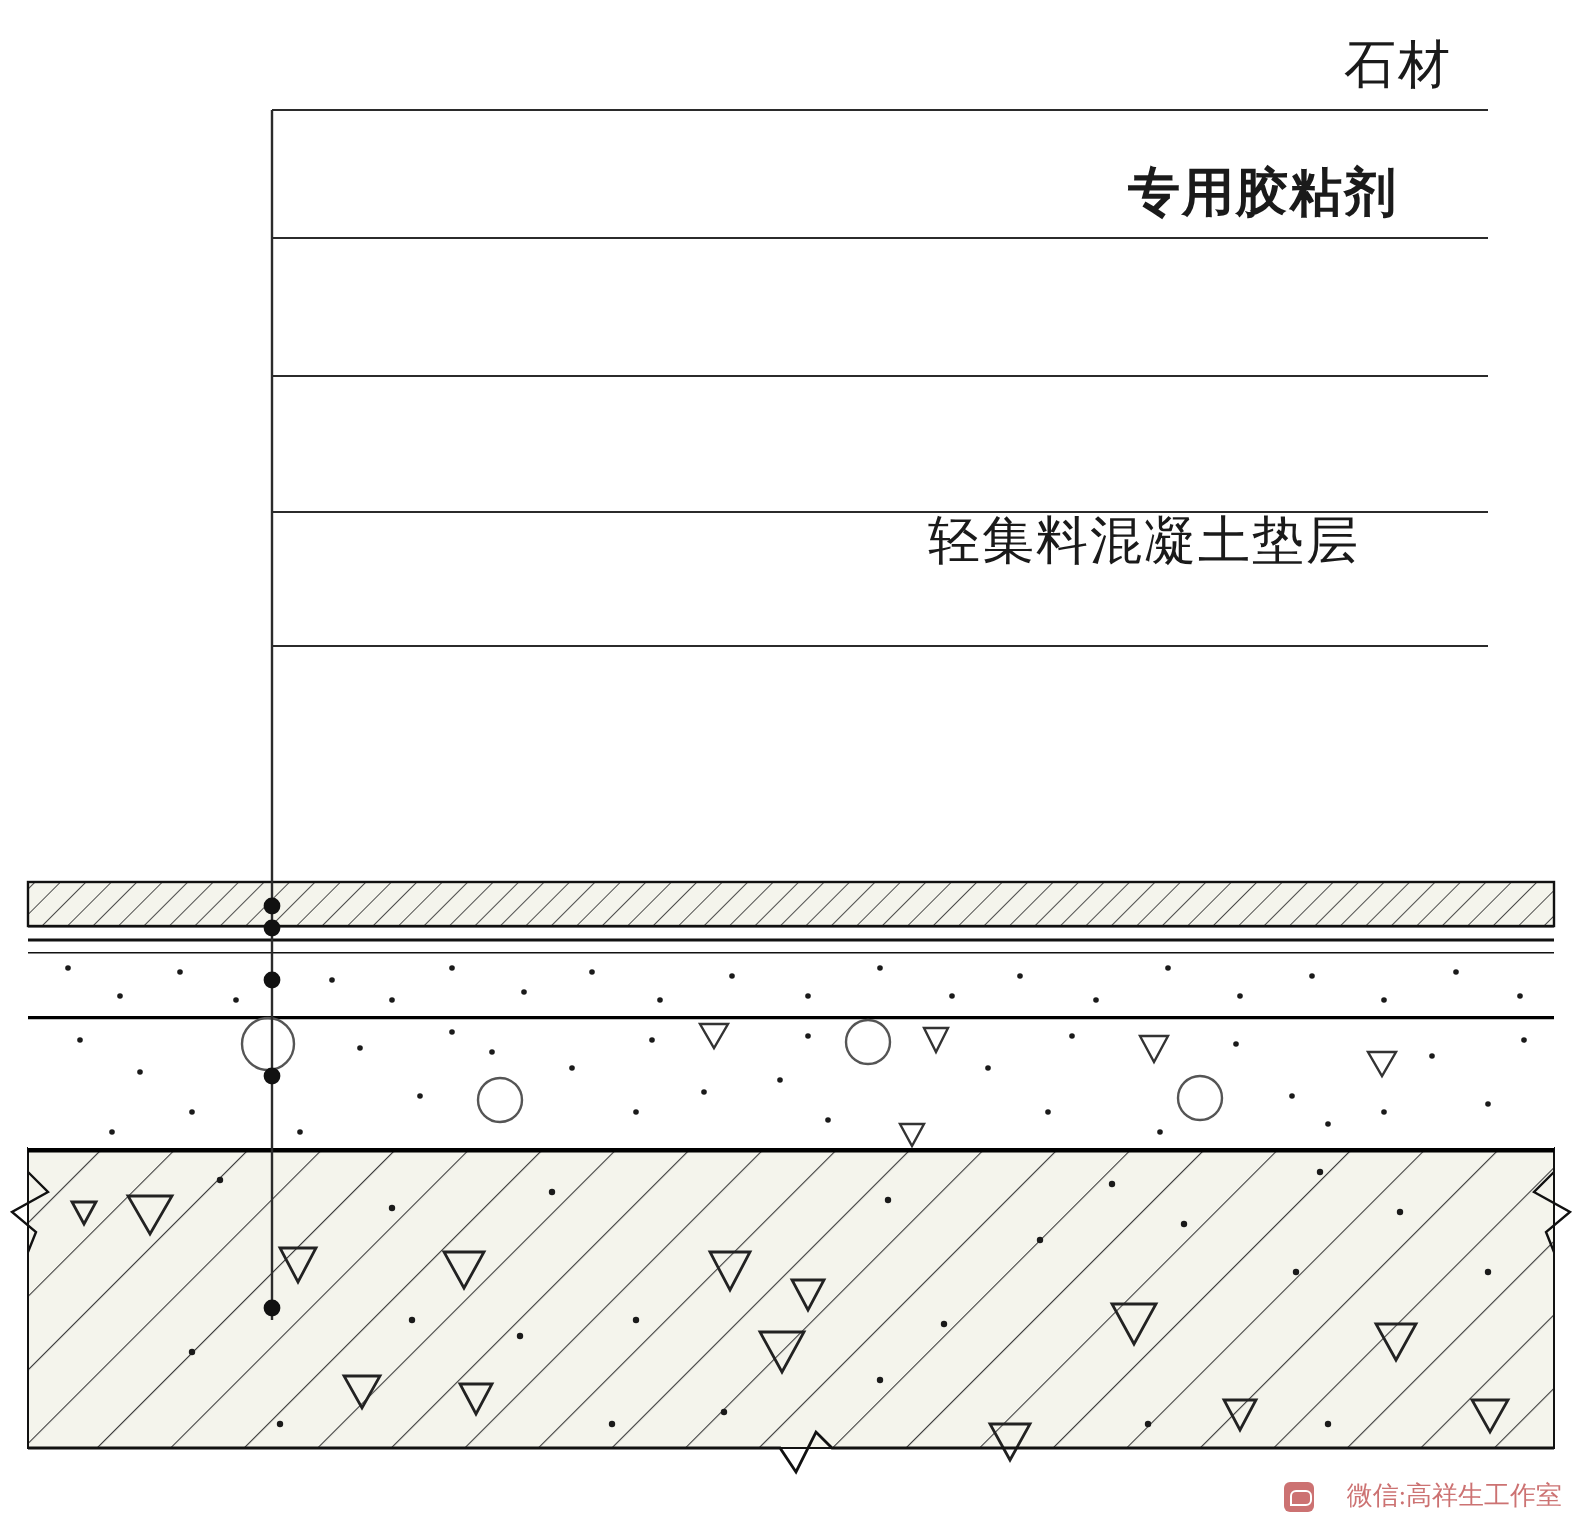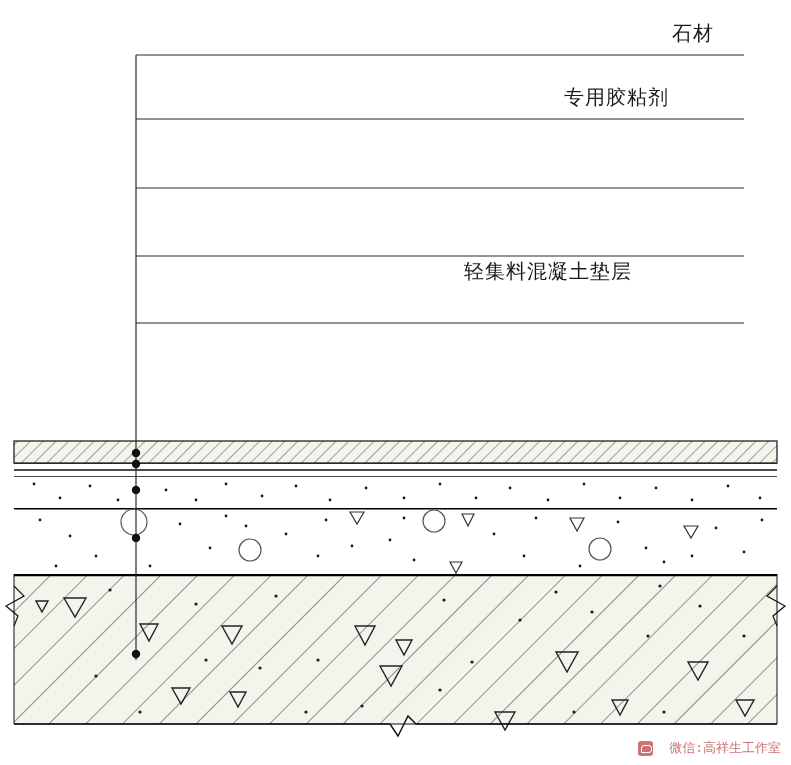--- a/index.html
+++ b/index.html
@@ -16,34 +16,34 @@
   }
   #stage {
     position: absolute;
     left: 0; top: 0;
     width: 791px;
     height: 765px;
   }
   .label {
     position: absolute;
     font-family: "Liberation Serif", serif;
-    font-size: 20px;
+    font-size: 26px;
     line-height: 30px;
     color: #1a1a1a;
     white-space: nowrap;
     letter-spacing: 1px;
   }
   .watermark {
     position: absolute;
     right: 10px;
     bottom: 8px;
     display: flex;
     align-items: center;
     gap: 16px;
-    font-family: Liberation Mono, monospace;
+    font-family: Liberation Serif, serif;
     font-size: 13px;
     color: #c45a5a;
     opacity: .85;
   }
   .wm-badge {
     width: 15px; height: 15px;
     border-radius: 3px;
     background: #c45a5a;
     position: relative;
   }
@@ -238,21 +238,21 @@
       <line x1="136" y1="55" x2="744" y2="55"></line>
       <line x1="136" y1="119" x2="744" y2="119"></line>
       <line x1="136" y1="188" x2="744" y2="188"></line>
       <line x1="136" y1="256" x2="744" y2="256"></line>
       <line x1="136" y1="323" x2="744" y2="323"></line>
     </g>
   </svg>
 
   <div class="label" style="left:672px; top:18px;">石材</div>
 
-  <div class="label" style="left:564px; top:82px;">专用胶粘剂</div>
+  <div class="label" style="left:564px; top:82px;font-weight:bold;">专用胶粘剂</div>
 
 
   <div class="label" style="left:464px; top:219px;margin-top:37px;">轻集料混凝土垫层</div>
 
 
   <div class="watermark">
     <span class="wm-badge"></span>
     <span class="wm-text">微信:高祥生工作室</span>
   </div>
 

